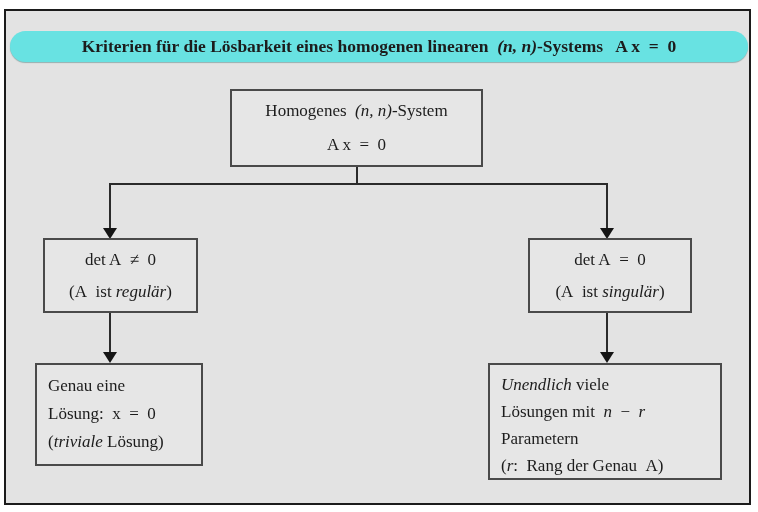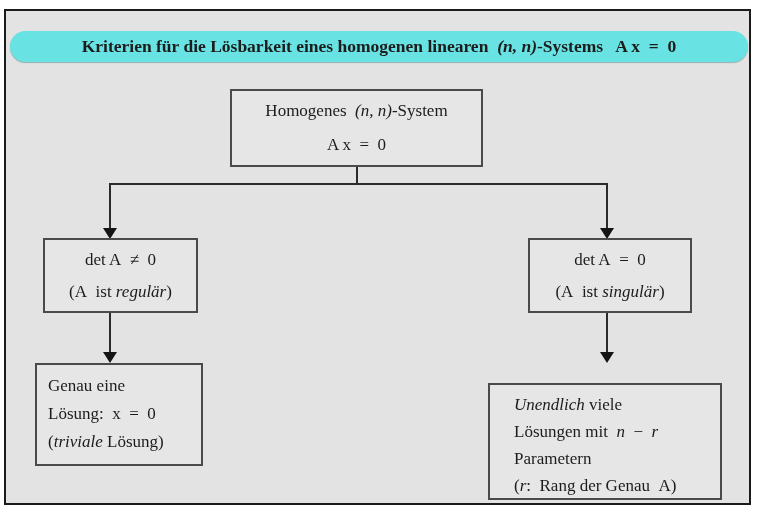--- a/index.html
+++ b/index.html
@@ -34,21 +34,21 @@
     border-top:11px solid #141414;
   }
   .it { font-style:italic; }
   .bd { font-weight:normal; }
   .top-box    { left:230px; top:89px;  width:253px; height:78px; }
   .top-box .row { line-height:34px; }
   .midL-box   { left:43px;  top:238px; width:155px; height:75px; }
   .midR-box   { left:528px; top:238px; width:164px; height:75px; }
   .mid-row { line-height:32px; }
   .botL-box   { left:35px;  top:363px; width:168px; height:103px; padding:7px 4px 0 11px; line-height:28px; }
-  .botR-box   { left:488px; top:363px; width:234px; height:117px; padding:6px 4px 0 24px; line-height:27px;margin-top:20px; }
+  .botR-box   { left:488px; top:363px; width:234px; height:117px; padding:6px 4px 0 11px; line-height:27px; }
   .stem       { left:356px; top:166px; width:2px;  height:19px; }
   .branch-bar { left:109px; top:183px; width:499px; height:2px; }
   .vertL1     { left:109px; top:183px; width:2px; height:46px; }
   .vertR1     { left:606px; top:183px; width:2px; height:46px; }
   .vertL2     { left:109px; top:313px; width:2px; height:40px; }
   .vertR2     { left:606px; top:313px; width:2px; height:40px; }
   .arrL1 { left:103px; top:228px; }
   .arrR1 { left:600px; top:228px; }
   .arrL2 { left:103px; top:352px; }
   .arrR2 { left:600px; top:352px; }

